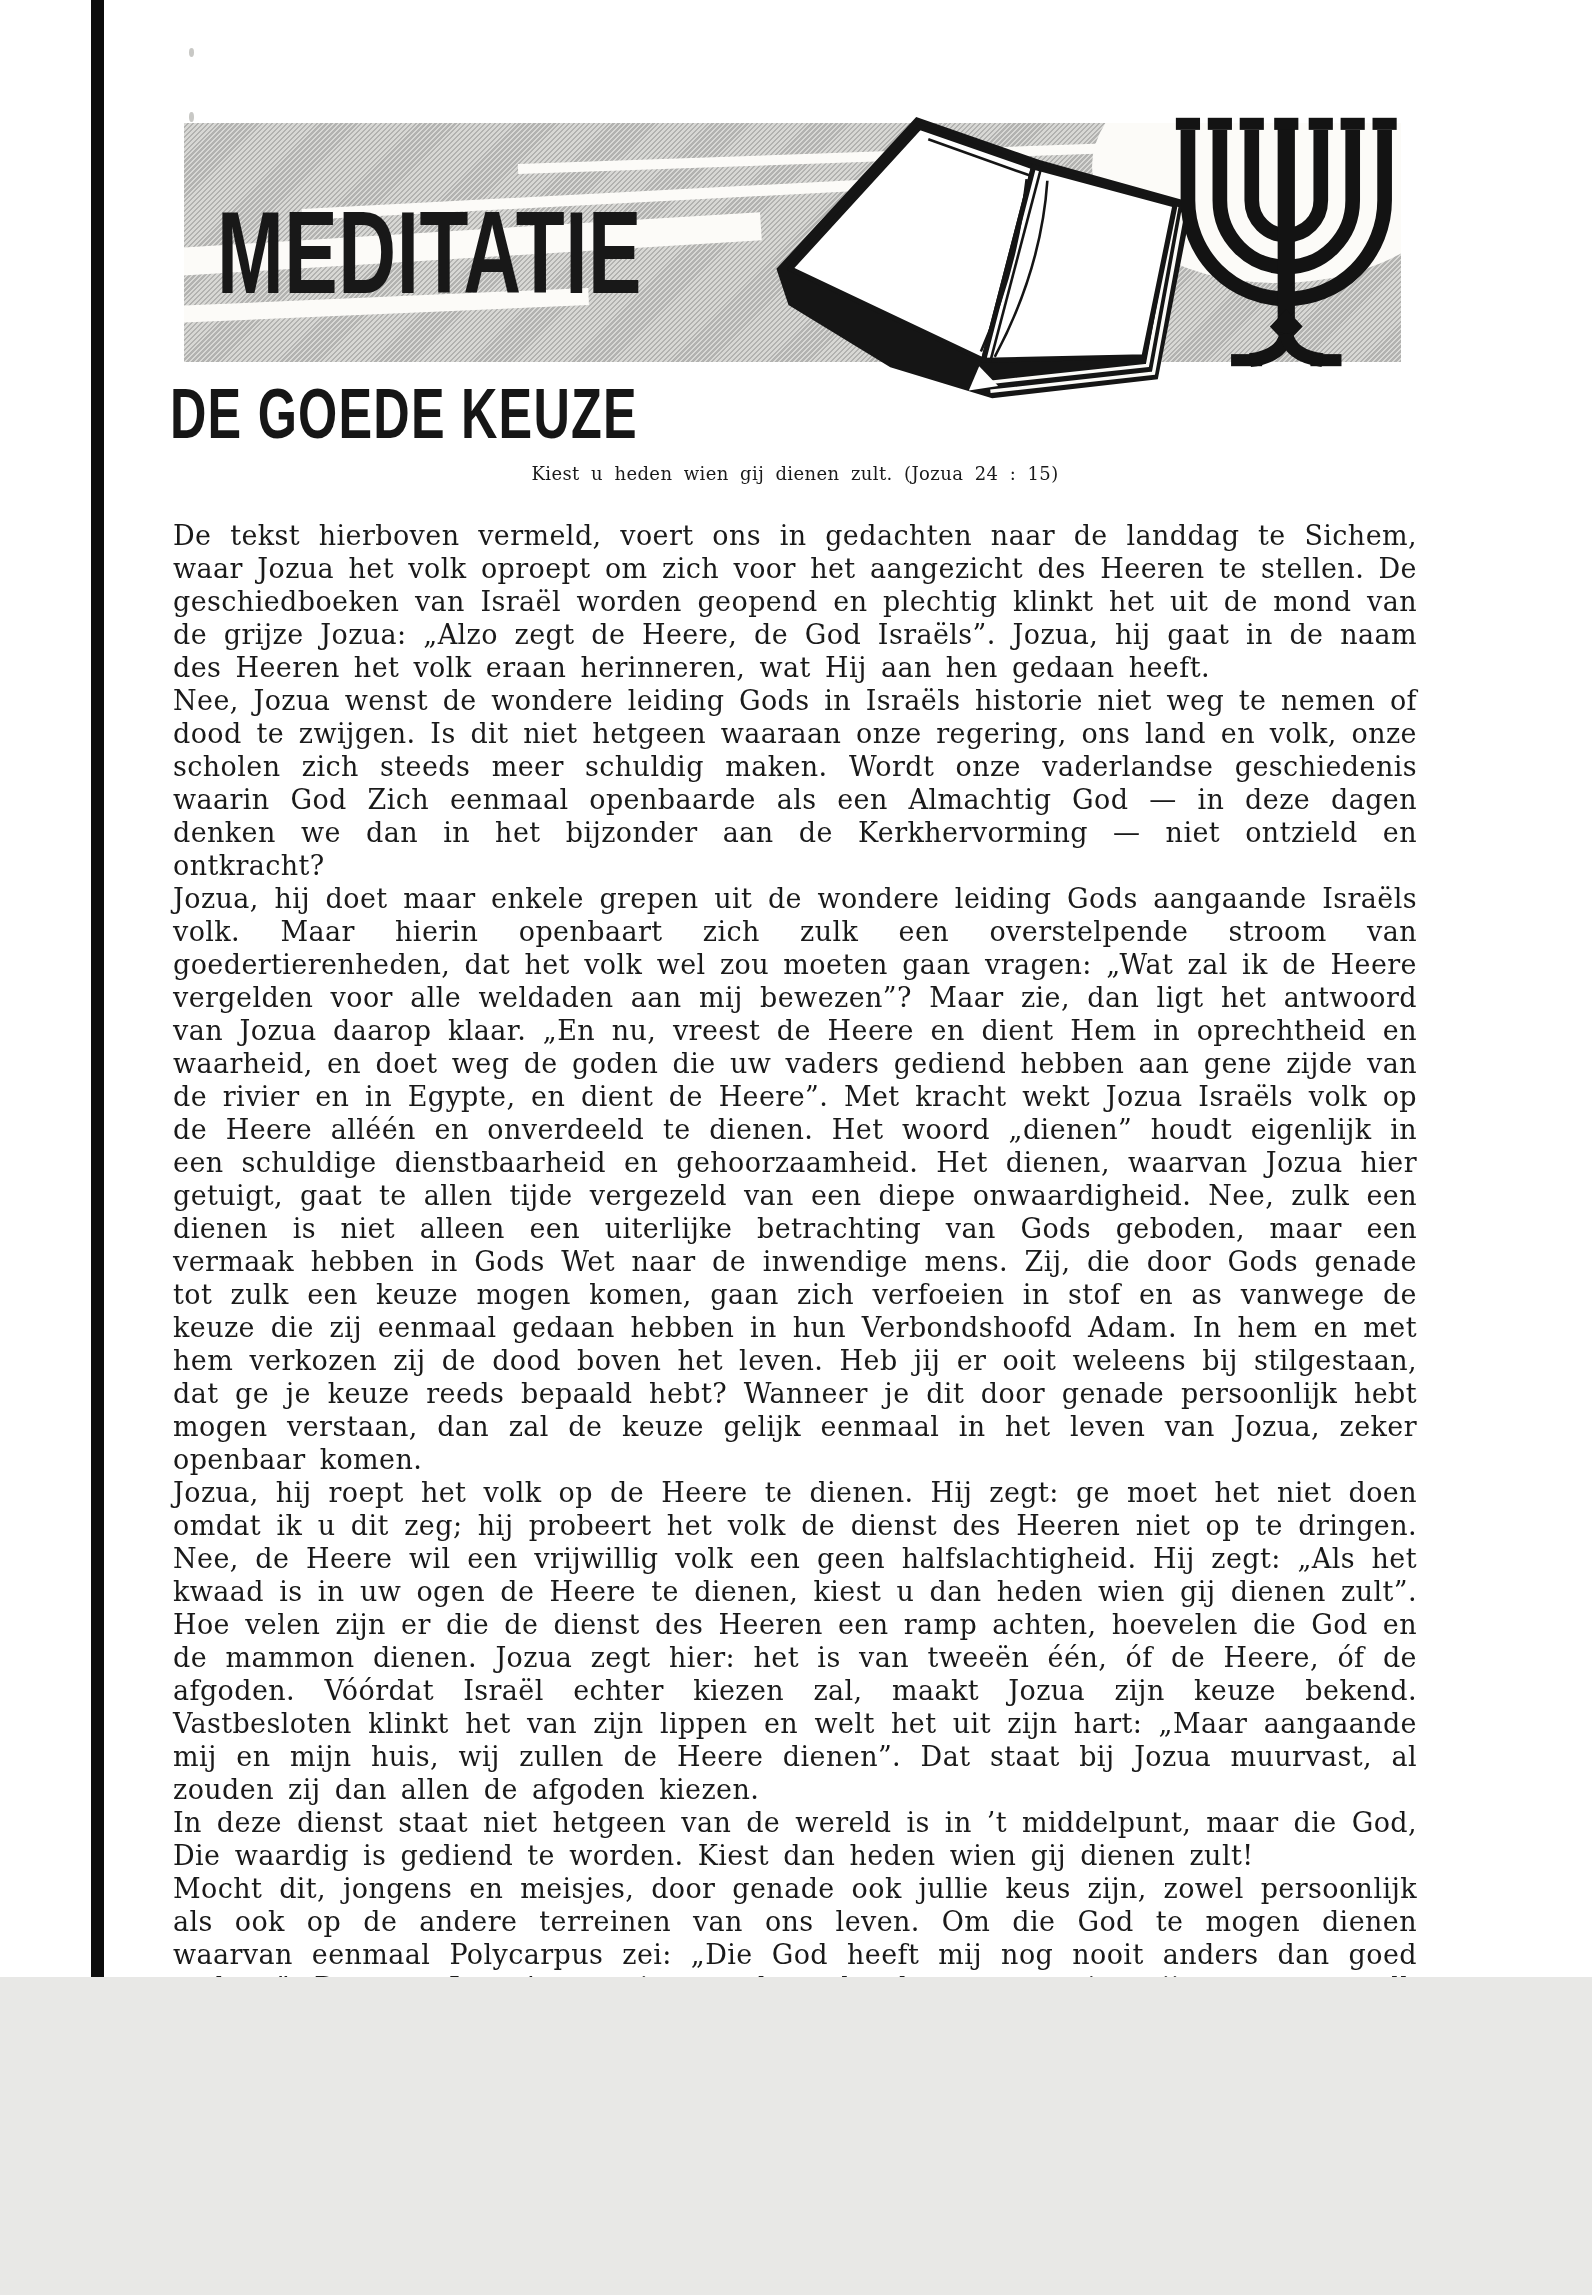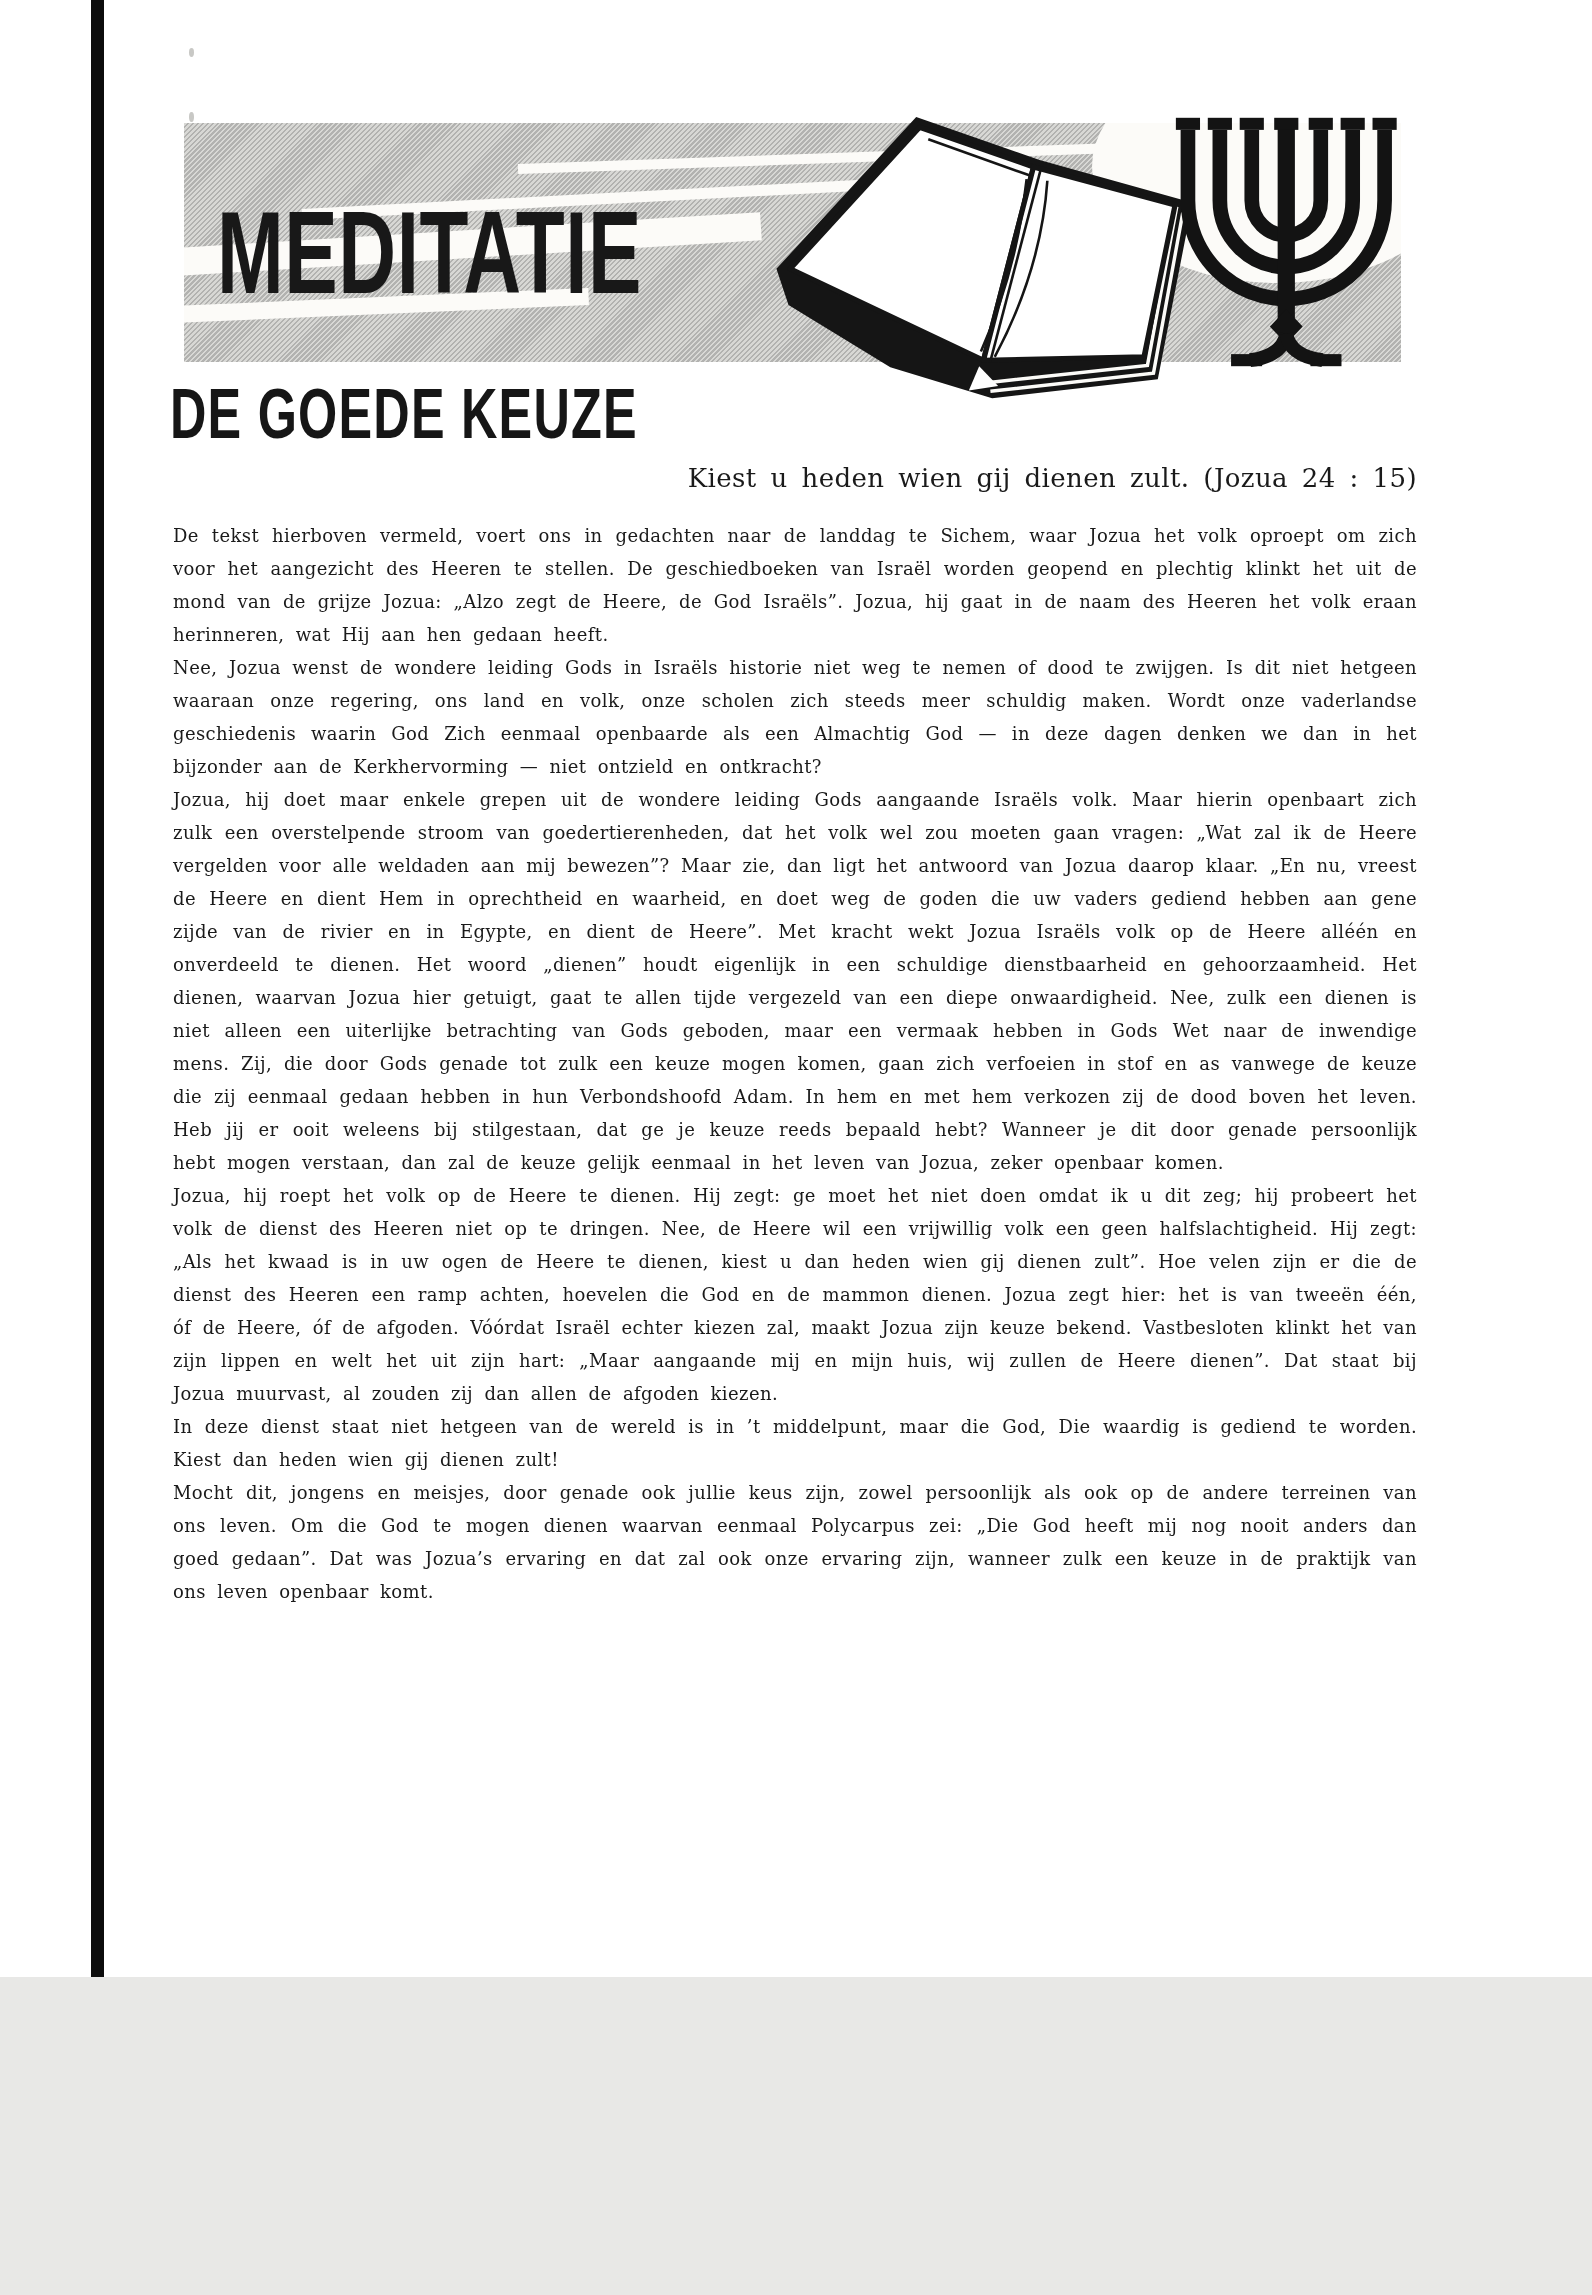--- a/index.html
+++ b/index.html
@@ -52,25 +52,25 @@
   
   .article-title{
     position:absolute;left:170px;top:378px;margin:0;
     font-family:"Liberation Sans", sans-serif;
     font-weight:bold;font-size:71px;line-height:1;
     color:#161616;letter-spacing:1.7px;white-space:nowrap;
     transform:scaleX(.71);transform-origin:left top;
   }
   .scripture{
     position:absolute;left:173px;top:463px;width:1244px;
-    font-size:26px;text-align:right;letter-spacing:0.4px;word-spacing:5.2px;
+    font-size:18px;text-align:center;letter-spacing:0.4px;word-spacing:5.2px;
   }
   .body-text{
     position:absolute;left:173px;top:519px;width:1244px;
-    font-size:18px;line-height:33px;
+    font-size:27px;line-height:33px;
     letter-spacing:0.4px;word-spacing:5.2px;
   }
   .body-text p{
     margin:0;text-align:justify;text-align-last:left;
   }
   .signoff{
     position:absolute;left:173px;top:2121px;width:1244px;
     font-size:26px;display:flex;justify-content:space-between;
   }
   .page-number{

